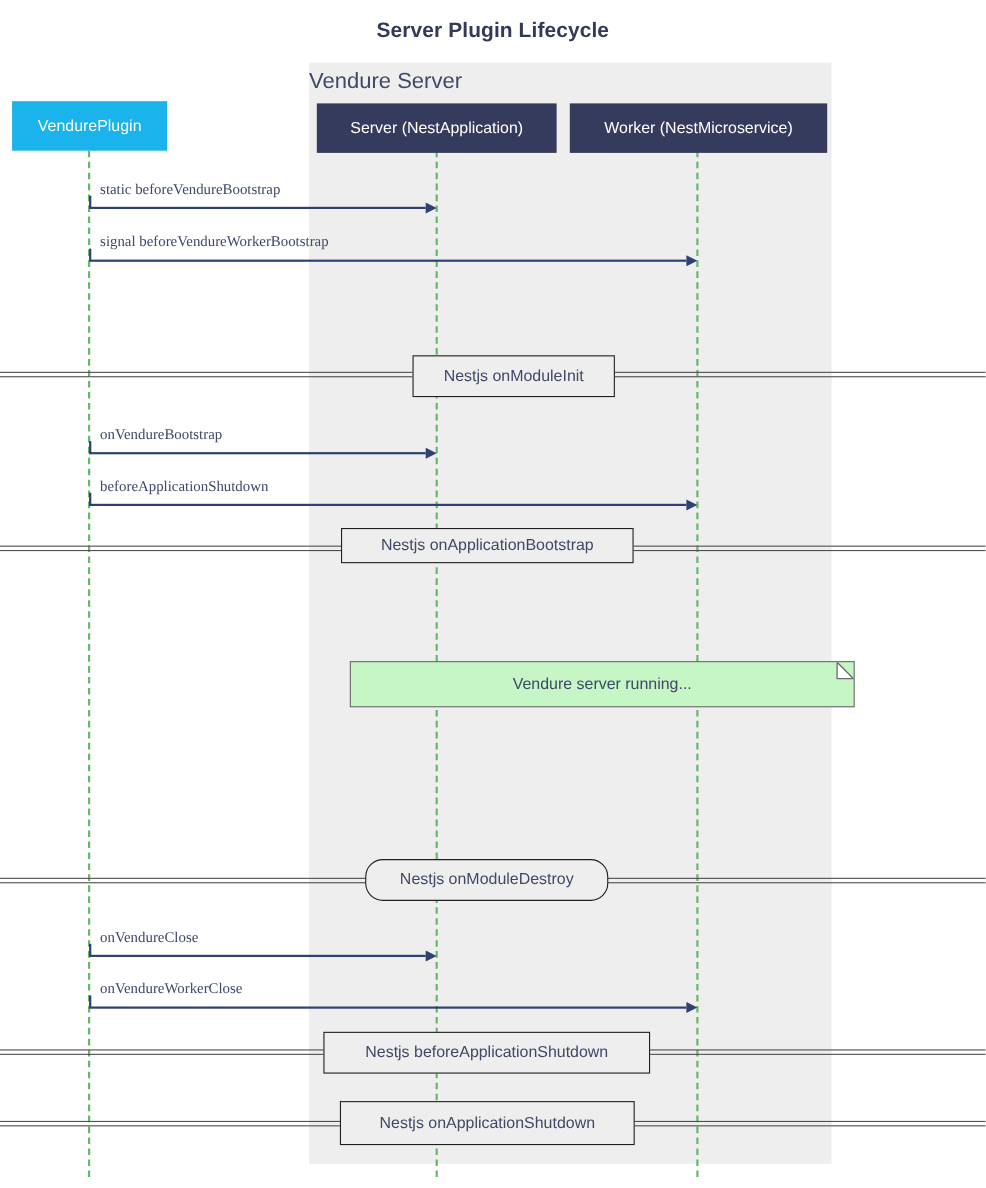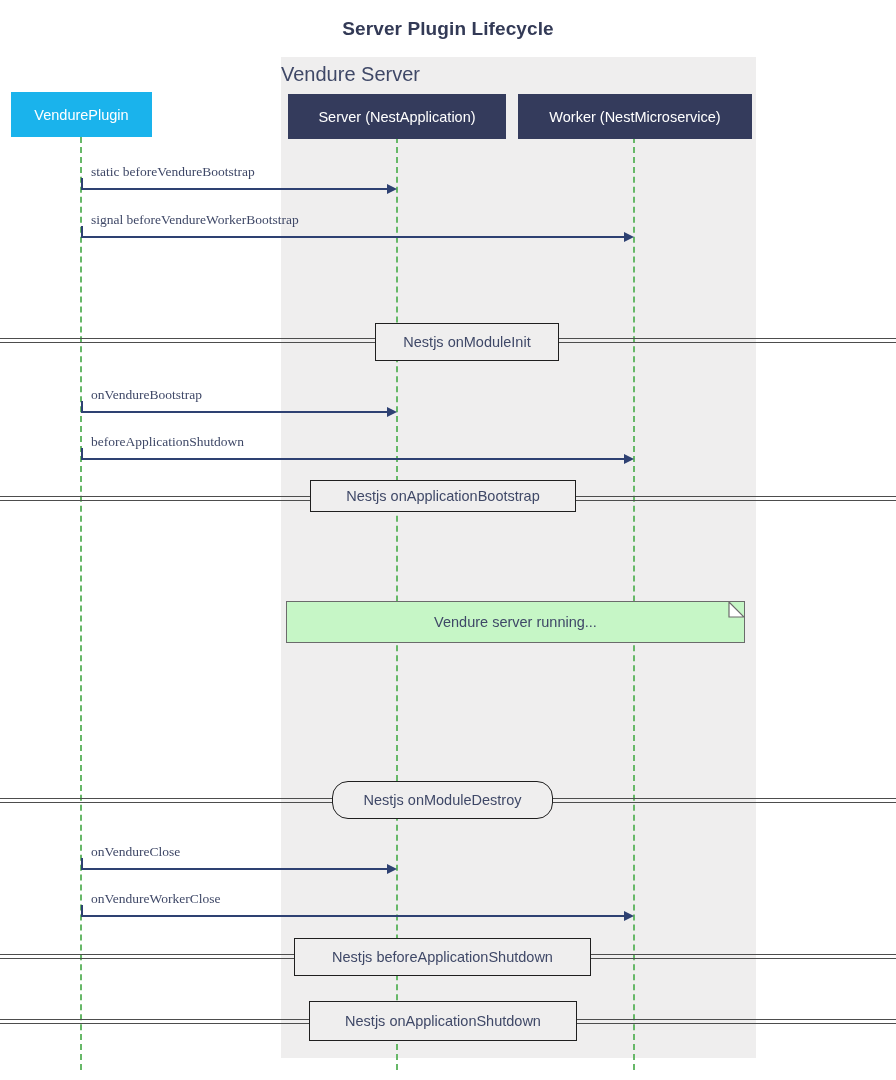--- a/index.html
+++ b/index.html
@@ -144,20 +144,21 @@
   
   .note {
     position: absolute;
     border: 1.4px solid #6b6b6b;
     box-sizing: border-box;
     display: flex;
     align-items: center;
     justify-content: center;
     font-size: 14.5px;
     color: #3f4867;
+    margin-left: 32px;
   }
   .note.green { background: #c6f6c6; }
   .note.pink  { background: #f8cecc; }
   .note-fold-edge {
     position: absolute;
     top: 0; right: 0;
     width: 22px; height: 22px;
   }
 </style>
 </head>

